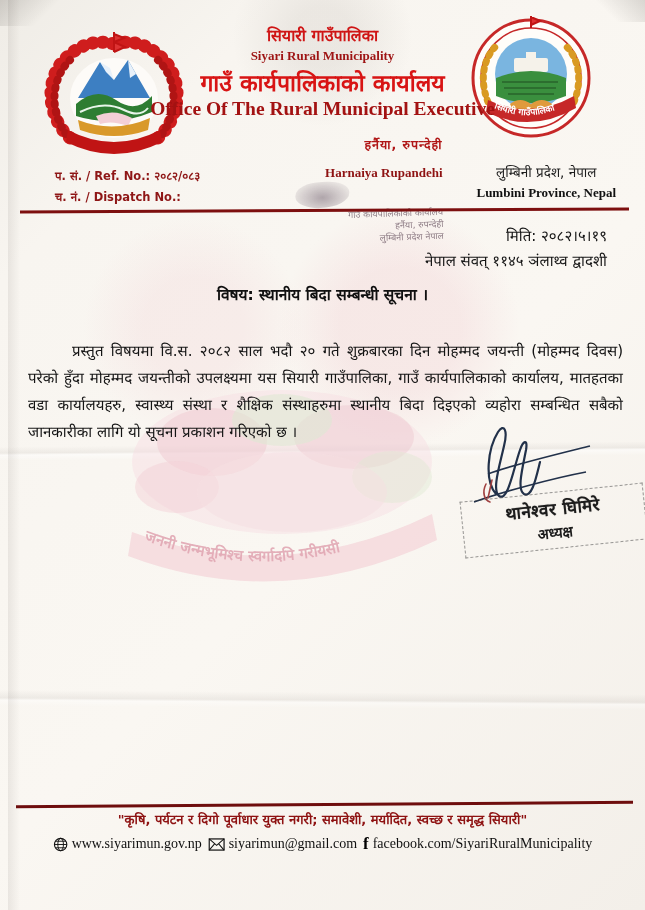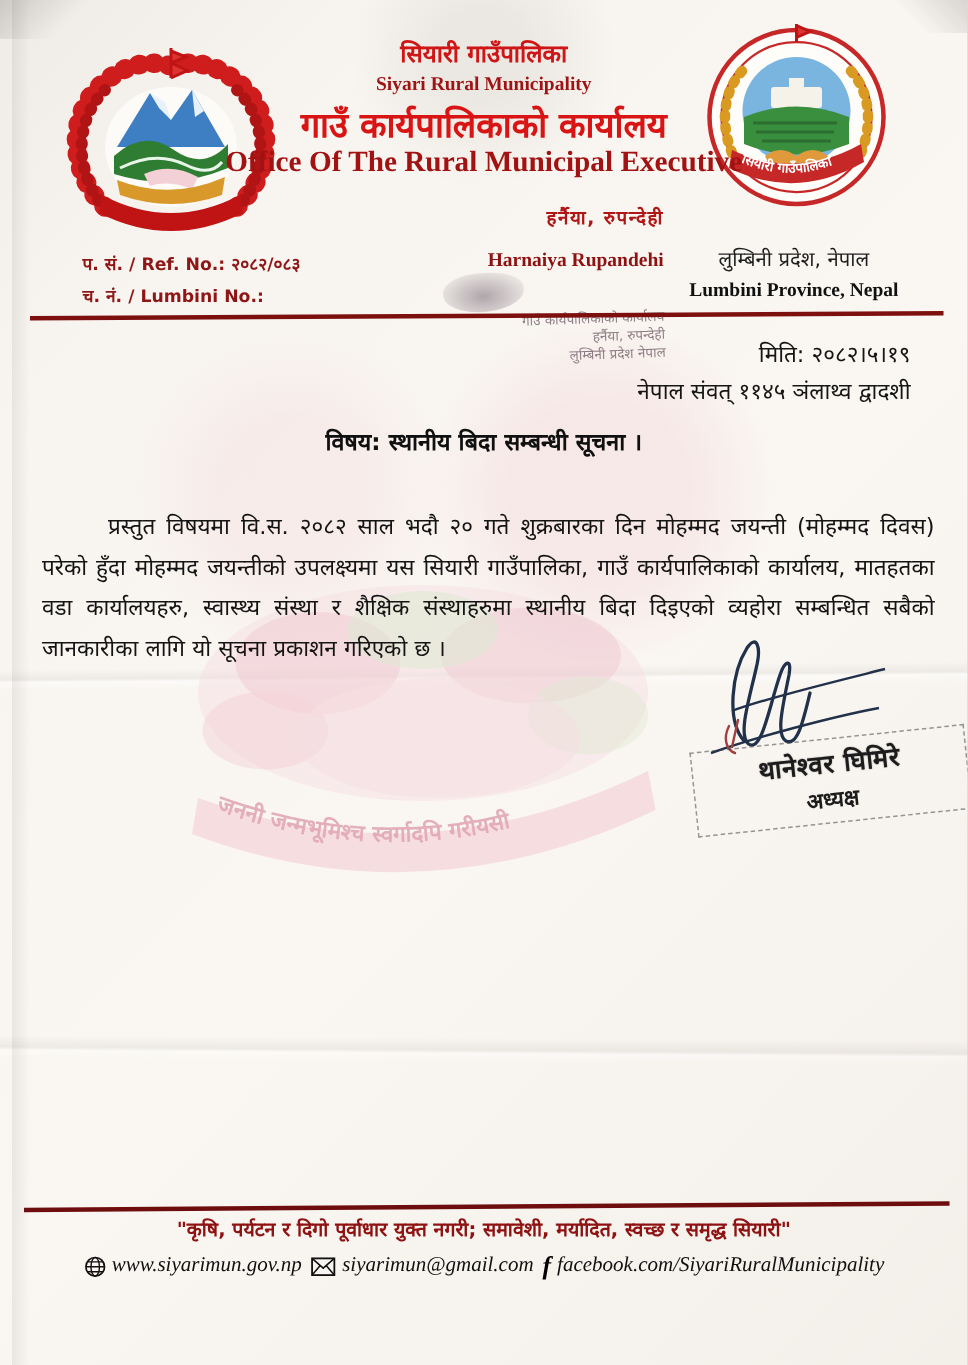--- a/index.html
+++ b/index.html
@@ -40,21 +40,21 @@
   
   .addr-block{top:136px;left:50%;transform:translateX(-50%);width:240px;text-align:right;}
   .addr-np{font-size:12.5px;font-weight:bold;color:#b01616;letter-spacing:1px;}
   .addr-en{font-size:13px;font-weight:bold;color:#8e1212;font-family:"Liberation Serif",serif;margin-top:12px;}
   .stamp-faint{margin-top:1px;transform:rotate(-2deg);color:#6b5663;opacity:.75;}
   .stamp-faint div{font-size:9px;line-height:12px;}
   .stamp-blob{width:54px;height:26px;margin:0 auto 2px auto;border-radius:50% 40% 55% 45%;
     background:radial-gradient(ellipse at 50% 60%, rgba(70,50,70,.55), rgba(70,50,70,.15) 70%, transparent);}
 
   .ref-block{left:55px;top:166px;color:#8e1616;font-weight:bold;font-size:11.5px;line-height:21px;white-space:nowrap;}
-  .prov-block{right:46px;top:163px;text-align:center;white-space:nowrap;}
+  .prov-block{right:29px;top:163px;text-align:center;white-space:nowrap;}
   .prov-np{font-size:13.5px;color:#1d1d1d;}
   .prov-en{font-size:13px;font-weight:bold;color:#111;font-family:"Liberation Serif",serif;margin-top:4px;}
 
   .rule-top{left:20px;right:16px;top:209px;height:3px;background:#7d0f0f;transform:rotate(-.3deg);}
   .rule-bottom{left:16px;right:12px;top:803px;height:2.5px;background:#6e0d0d;transform:rotate(-.4deg);}
 
   .date-block{right:38px;top:224px;text-align:right;color:#151515;font-size:15px;line-height:25px;white-space:nowrap;}
 
   .subject{top:283px;font-size:15.5px;font-weight:bold;color:#101010;}
 
@@ -65,21 +65,21 @@
 
   .sig-wrap{left:468px;top:414px;width:130px;height:95px;z-index:3;}
   .name-stamp{left:462px;top:492px;width:170px;z-index:3;transform:rotate(-6deg);
     border:1.5px dashed rgba(70,70,70,.55);padding:4px 6px 6px 6px;text-align:center;color:#1c1c1c;}
   .stamp-name{font-size:17px;font-weight:bold;letter-spacing:.5px;text-shadow:0 0 1px rgba(0,0,0,.4);}
   .stamp-title{font-size:14.5px;font-weight:bold;margin-top:2px;}
 
   .slogan{top:810px;font-size:13px;font-weight:bold;color:#8e1212;}
   .contacts{top:834px;left:50%;transform:translateX(-50%);display:flex;align-items:center;gap:6px;
     font-family:"Liberation Serif",serif;font-size:14px;color:#101010;white-space:nowrap;z-index:2;}
-  .contacts .grp{display:flex;align-items:center;gap:4px;font-style:italic;}
+  .contacts .grp{display:flex;align-items:center;gap:4px;}
   .fb-glyph{font-weight:bold;font-size:17px;font-family:"Liberation Serif",serif;color:#000;}
 
   .logo-left{left:40px;top:28px;width:148px;height:130px;}
   .logo-right{left:466px;top:12px;width:130px;height:132px;}
 </style>
 </head>
 <body>
 
 <div class="paper">
 
@@ -160,21 +160,21 @@
       <div>लुम्बिनी प्रदेश नेपाल</div>
     </div>
   </div>
 
   <div class="abs ref-block">
     <div>
       <span>प. सं. / Ref. No.:</span>
       <span>२०८२/०८३</span>
     </div>
     <div>
-      <span>च. नं. / Lumbini No.:</span>
+      <span>च. नं. / Dispatch No.:</span>
     </div>
   </div>
 
   <div class="abs prov-block">
     <div class="prov-np">लुम्बिनी प्रदेश, नेपाल</div>
     <div class="prov-en">Lumbini Province, Nepal</div>
   </div>
 
   <div class="abs rule-top"></div>
 

